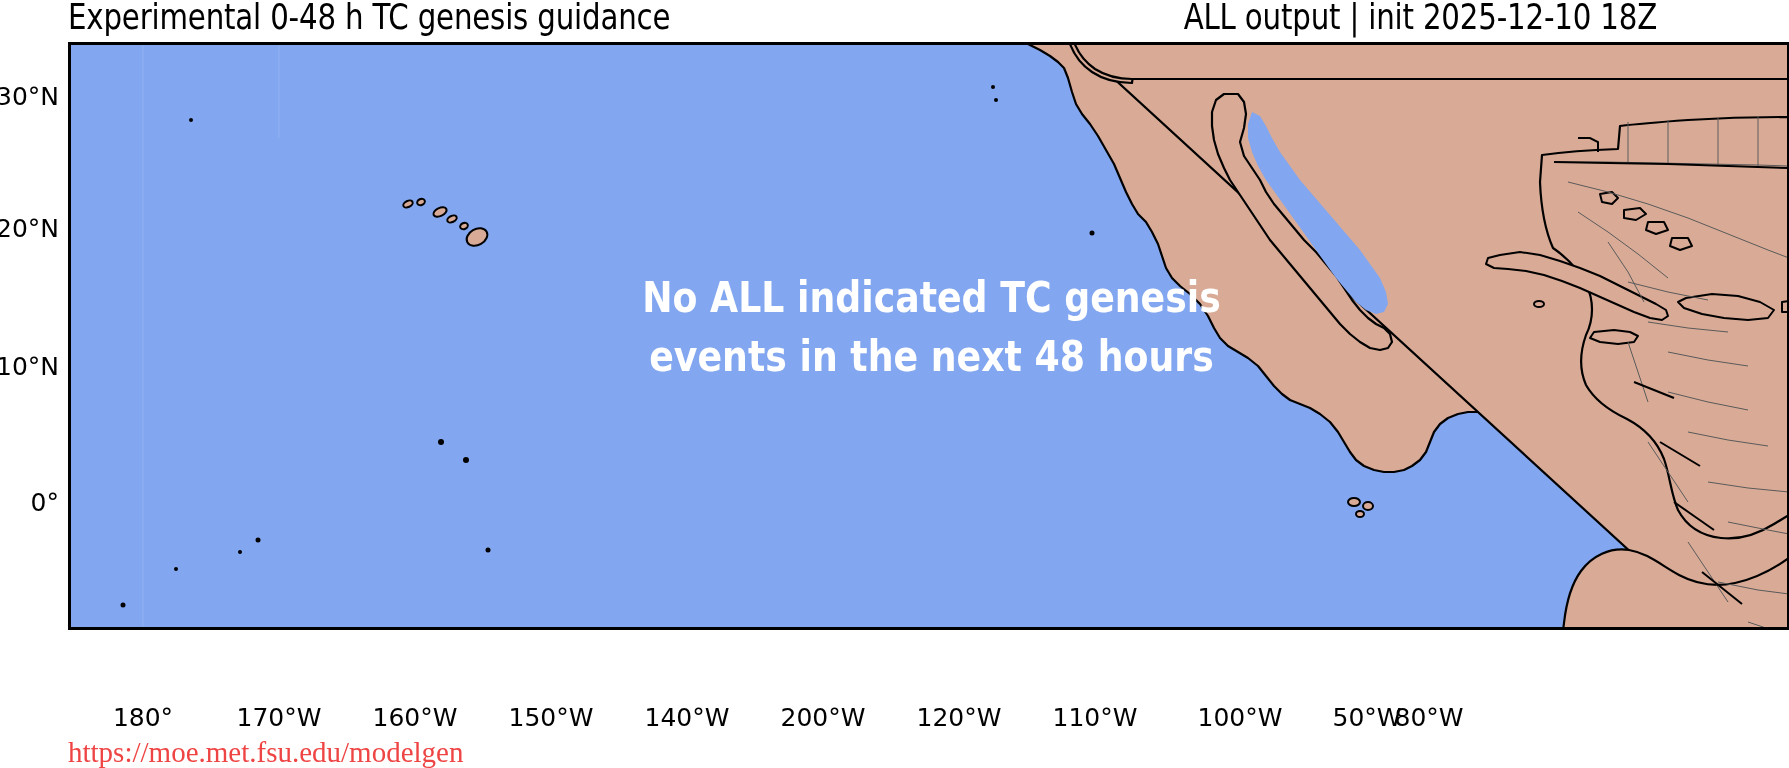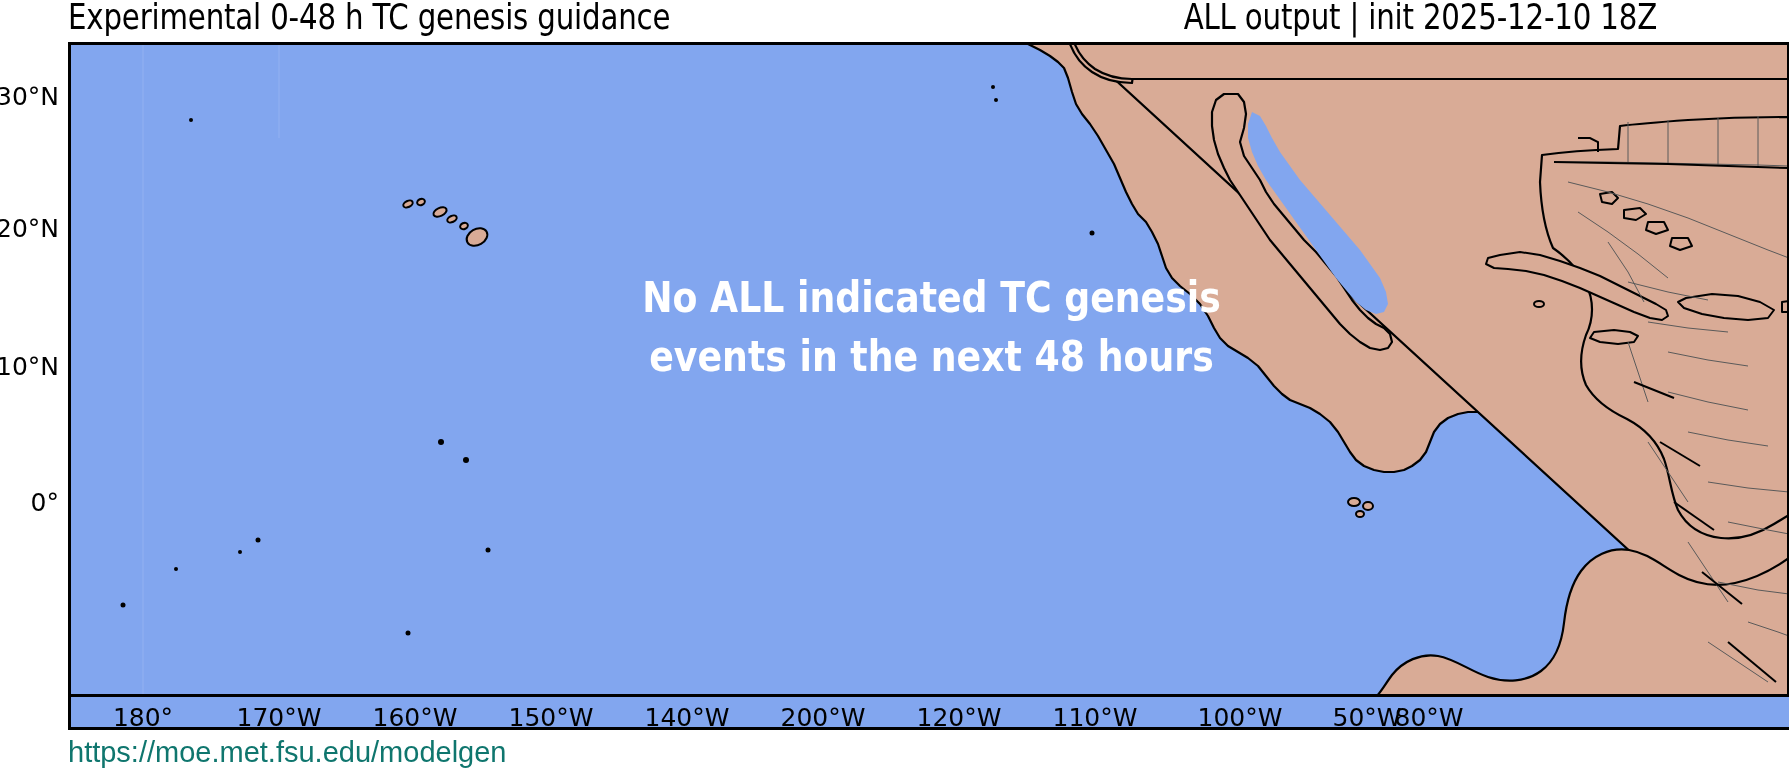--- a/index.html
+++ b/index.html
@@ -57,21 +57,21 @@
     transform: scaleX(0.93);
     transform-origin: right top;
   }
 
   
   .map-frame {
     position: absolute;
     left: 68px;
     top: 42px;
     width: 1721px;
-    height: 688px;
+    height: 588px;
     box-sizing: border-box;
     border: 3px solid #000000;
     border-right: none;
     background: #82a6ef;
     overflow: hidden;
   }
   .map-svg {
     position: absolute;
     left: -3px;
     top: -3px;
@@ -131,23 +131,23 @@
     color: #000000;
     white-space: nowrap;
     transform: translateX(-50%);
   }
 
   
   .footer-url {
     position: absolute;
     left: 68px;
     top: 736px;
-    font-family: Liberation Sans, sans-serif;
+    font-family: Liberation Serif, serif;
     font-size: 29px;
-    color: #0f766e;
+    color: #ef4444;
     white-space: nowrap;
   }
 </style>
 </head>
 <body>
 
 <div id="page">
 
   <div class="header">
     <div class="title-left">Experimental 0-48 h TC genesis guidance</div>

